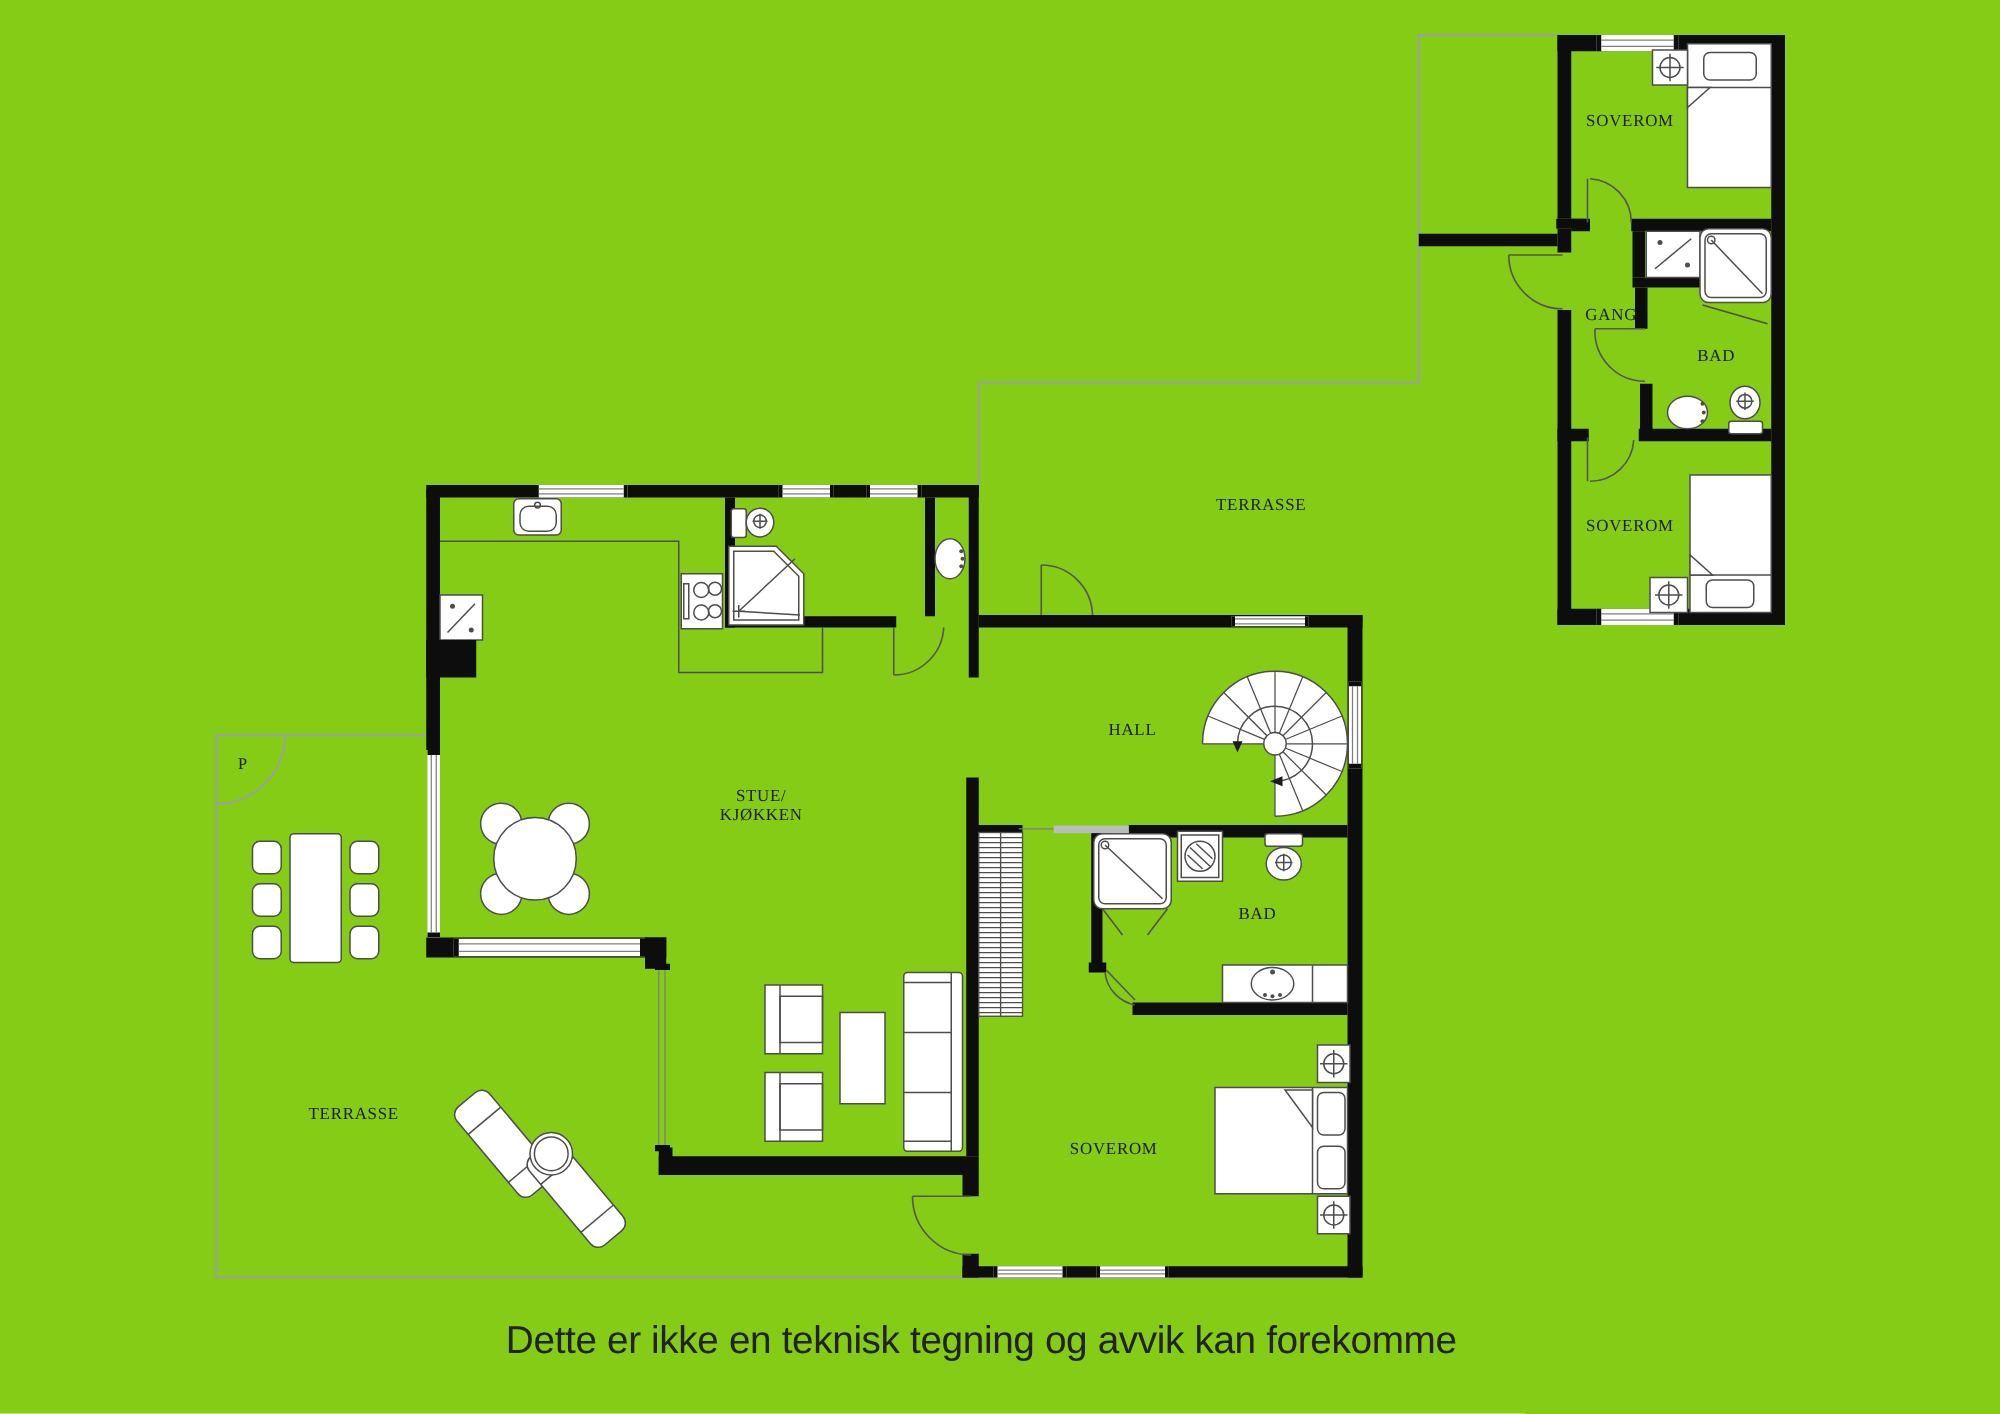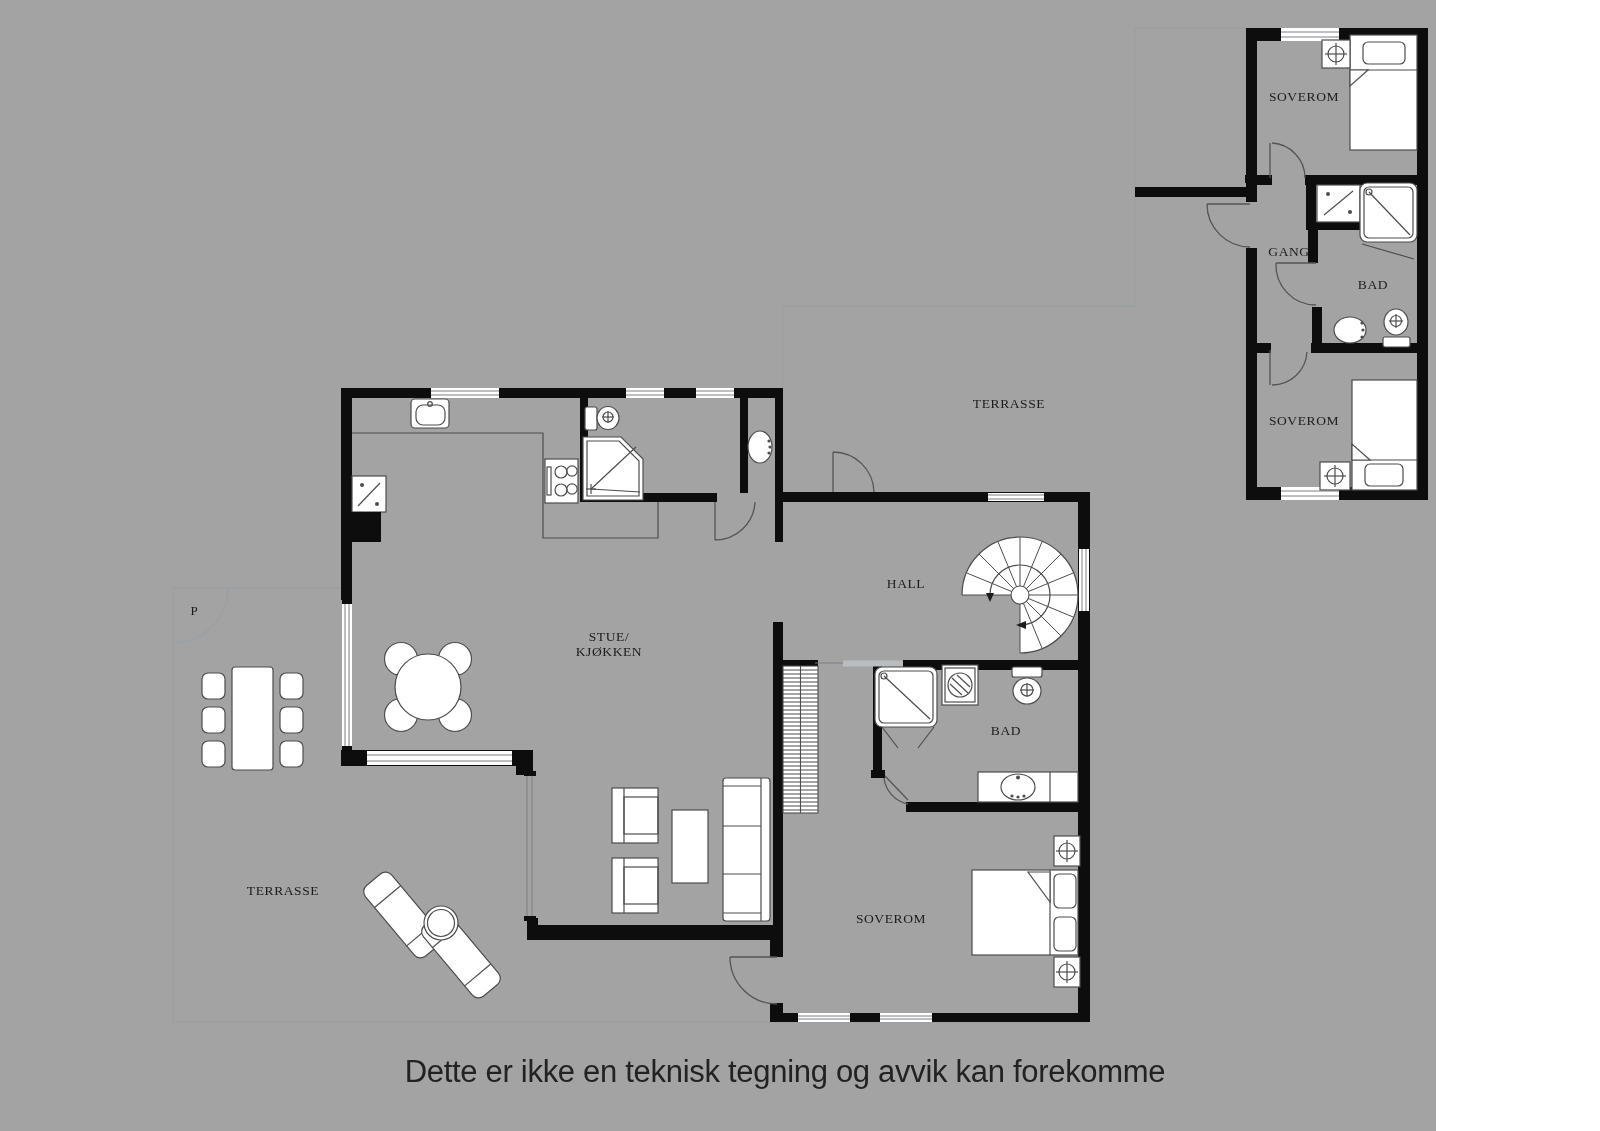--- a/index.html
+++ b/index.html
@@ -1,16 +1,16 @@
 <!DOCTYPE html>
 <html><head>
 <meta charset="utf-8">
 <style>
   html,body{margin:0;padding:0;background:#ffffff;}
-  .stage{position:relative;width:1436px;height:1131px;background:#a3a3a3;overflow:hidden;text-decoration:underline;}
+  .stage{position:relative;width:1600px;height:1131px;background:#84cc16;overflow:hidden;text-decoration:underline;}
   svg{display:block;}
   text{user-select:none;}
   .room-label{font-family:"Liberation Serif","DejaVu Serif",serif;font-size:13.5px;letter-spacing:0.6px;fill:#1c1c1c;}
   .p-label{font-family:"Liberation Serif","DejaVu Serif",serif;font-size:13px;fill:#1c1c1c;}
   .disclaimer{font-family:"Liberation Sans","DejaVu Sans",sans-serif;font-size:31px;letter-spacing:-0.3px;fill:#222222;}
   .wall{fill:#0d0d0d;stroke:none;}
   .thin{stroke:#9aa0a4;stroke-width:1.6;fill:none;}
   .furn{stroke:#4d4d4d;stroke-width:1.2;fill:#ffffff;}
   .furnln{stroke:#4d4d4d;stroke-width:1.2;fill:none;}
   .door{stroke:#555555;stroke-width:1.3;fill:none;}

